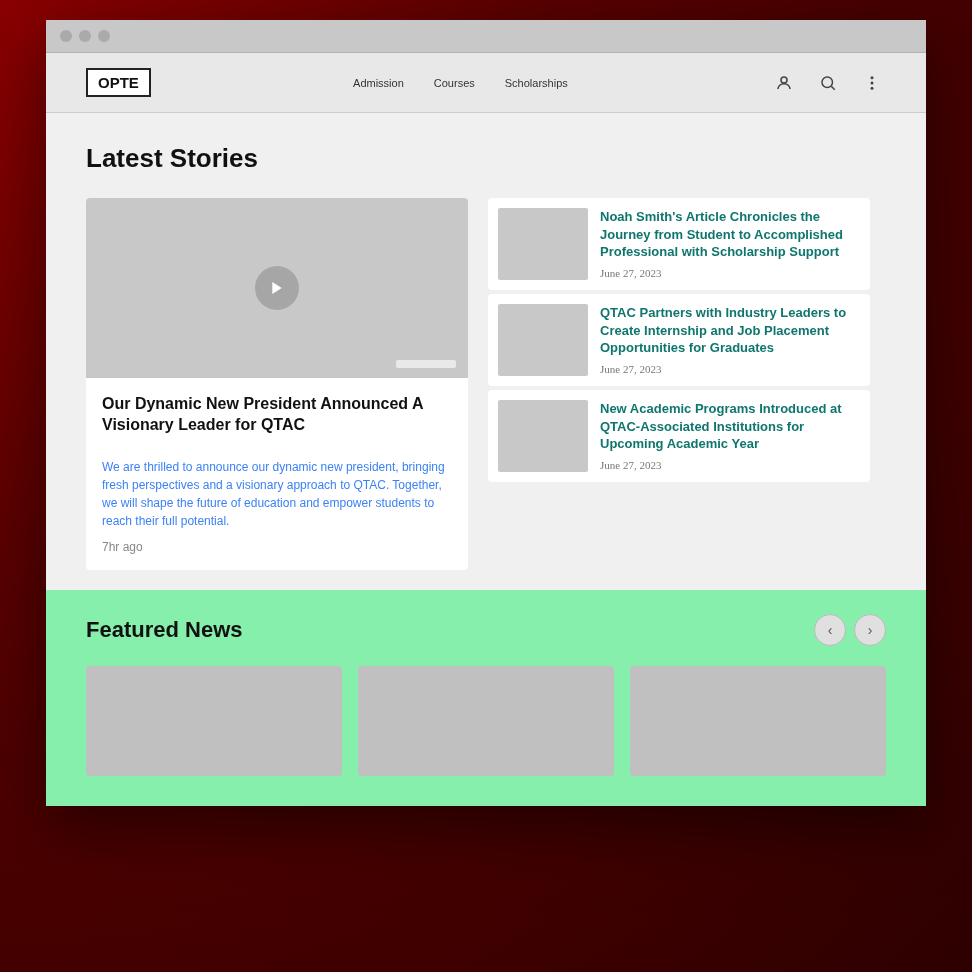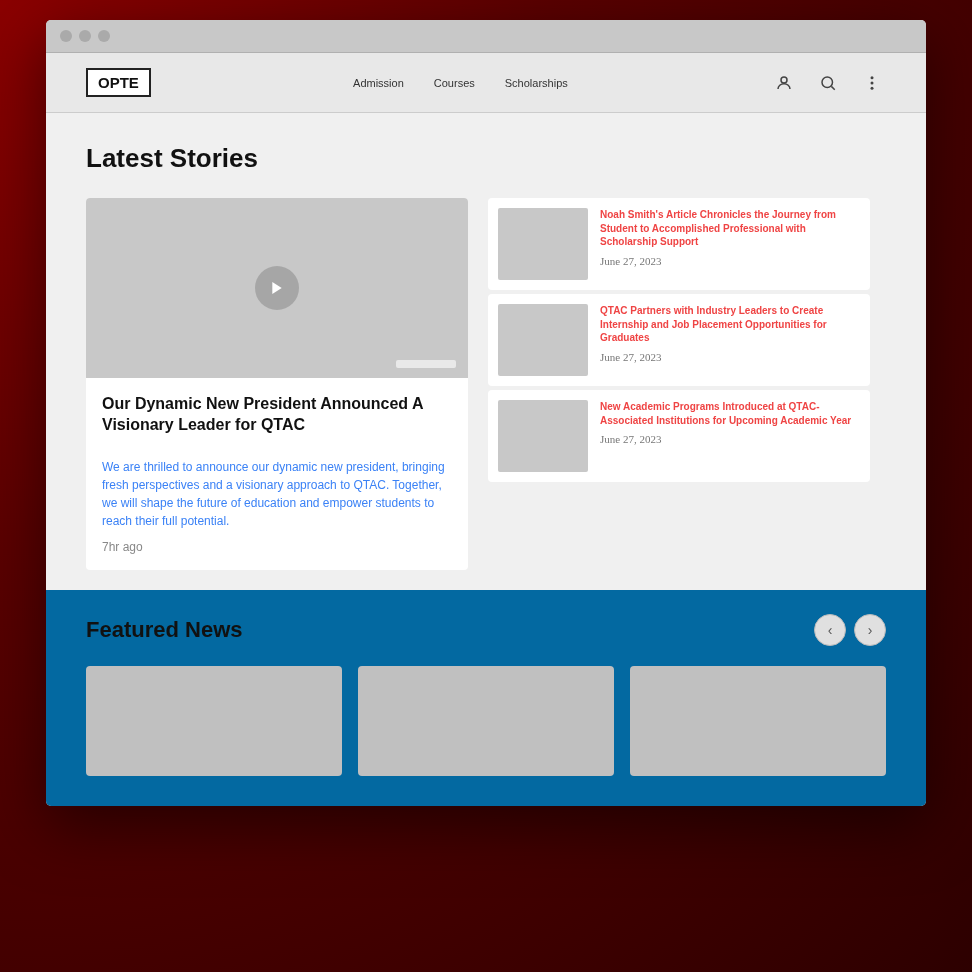--- a/index.html
+++ b/index.html
@@ -9,21 +9,21 @@
       display: flex;
       align-items: flex-start;
       justify-content: center;
       padding: 20px;
       font-family: -apple-system, BlinkMacSystemFont, 'Segoe UI', sans-serif;
     }
 
     .browser-window {
       width: 880px;
       background: #d0d0d0;
-      border-radius: 5px;
+      border-radius: 0;
       overflow: hidden;
       box-shadow: 0 20px 60px rgba(0,0,0,0.5);
     }
 
     .browser-titlebar {
       background: #c8c8c8;
       padding: 10px 14px;
       display: flex;
       align-items: center;
       gap: 7px;
@@ -183,36 +183,36 @@
       background: #c8c8c8;
       flex-shrink: 0;
       border-radius: 2px;
     }
 
     .article-info {
       flex: 1;
     }
 
     .article-title {
-      font-size: 10px;
+      font-size: 13px;
       font-weight: 600;
-      color: #ef4444;
+      color: #0f766e;
       line-height: 1.35;
       margin-bottom: 6px;
     }
 
     .article-date {
       font-size: 11px;
       color: #777;
       font-family: Liberation Serif, serif;
     }
 
     
     .featured-news-section {
-      background: #0369a1;
+      background: #86efac;
       padding: 24px 40px 30px 40px;
     }
 
     .featured-news-header {
       display: flex;
       align-items: center;
       justify-content: space-between;
       margin-bottom: 20px;
     }
 

